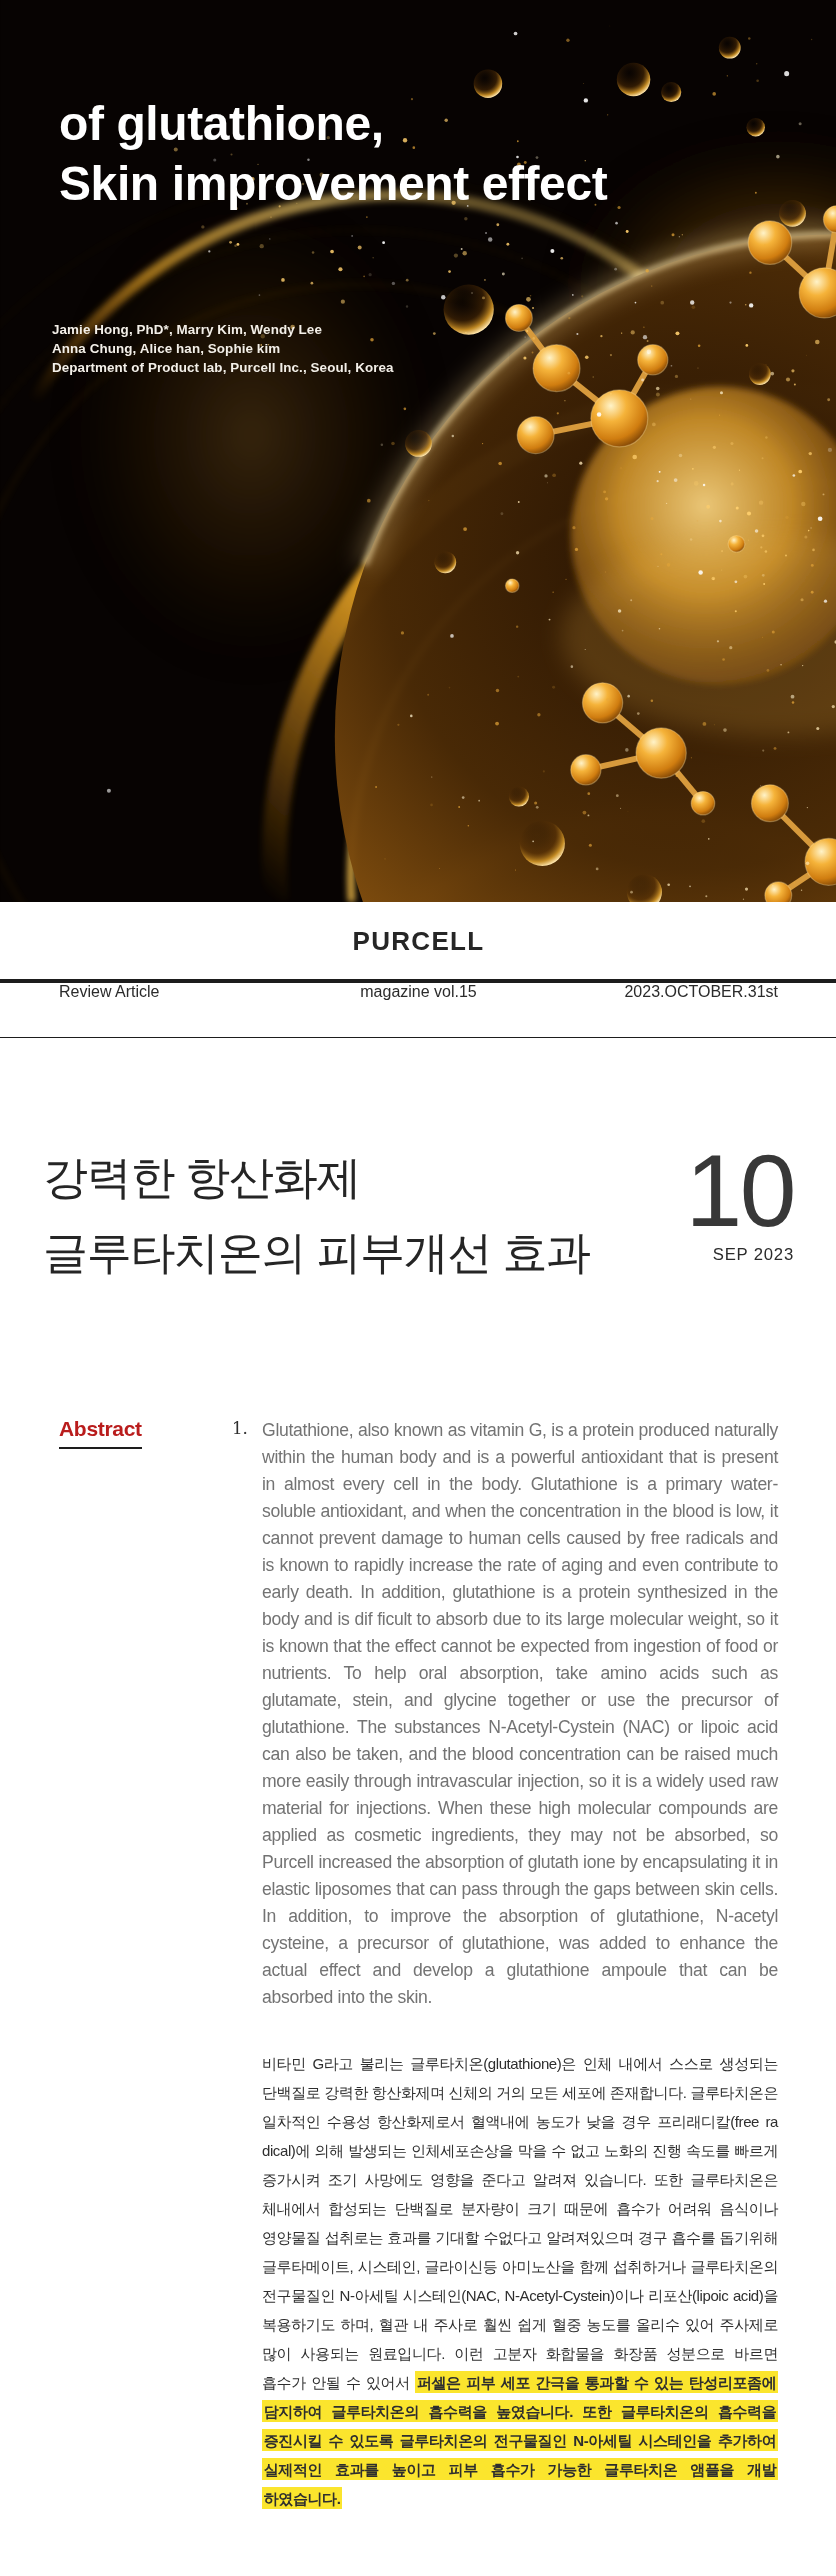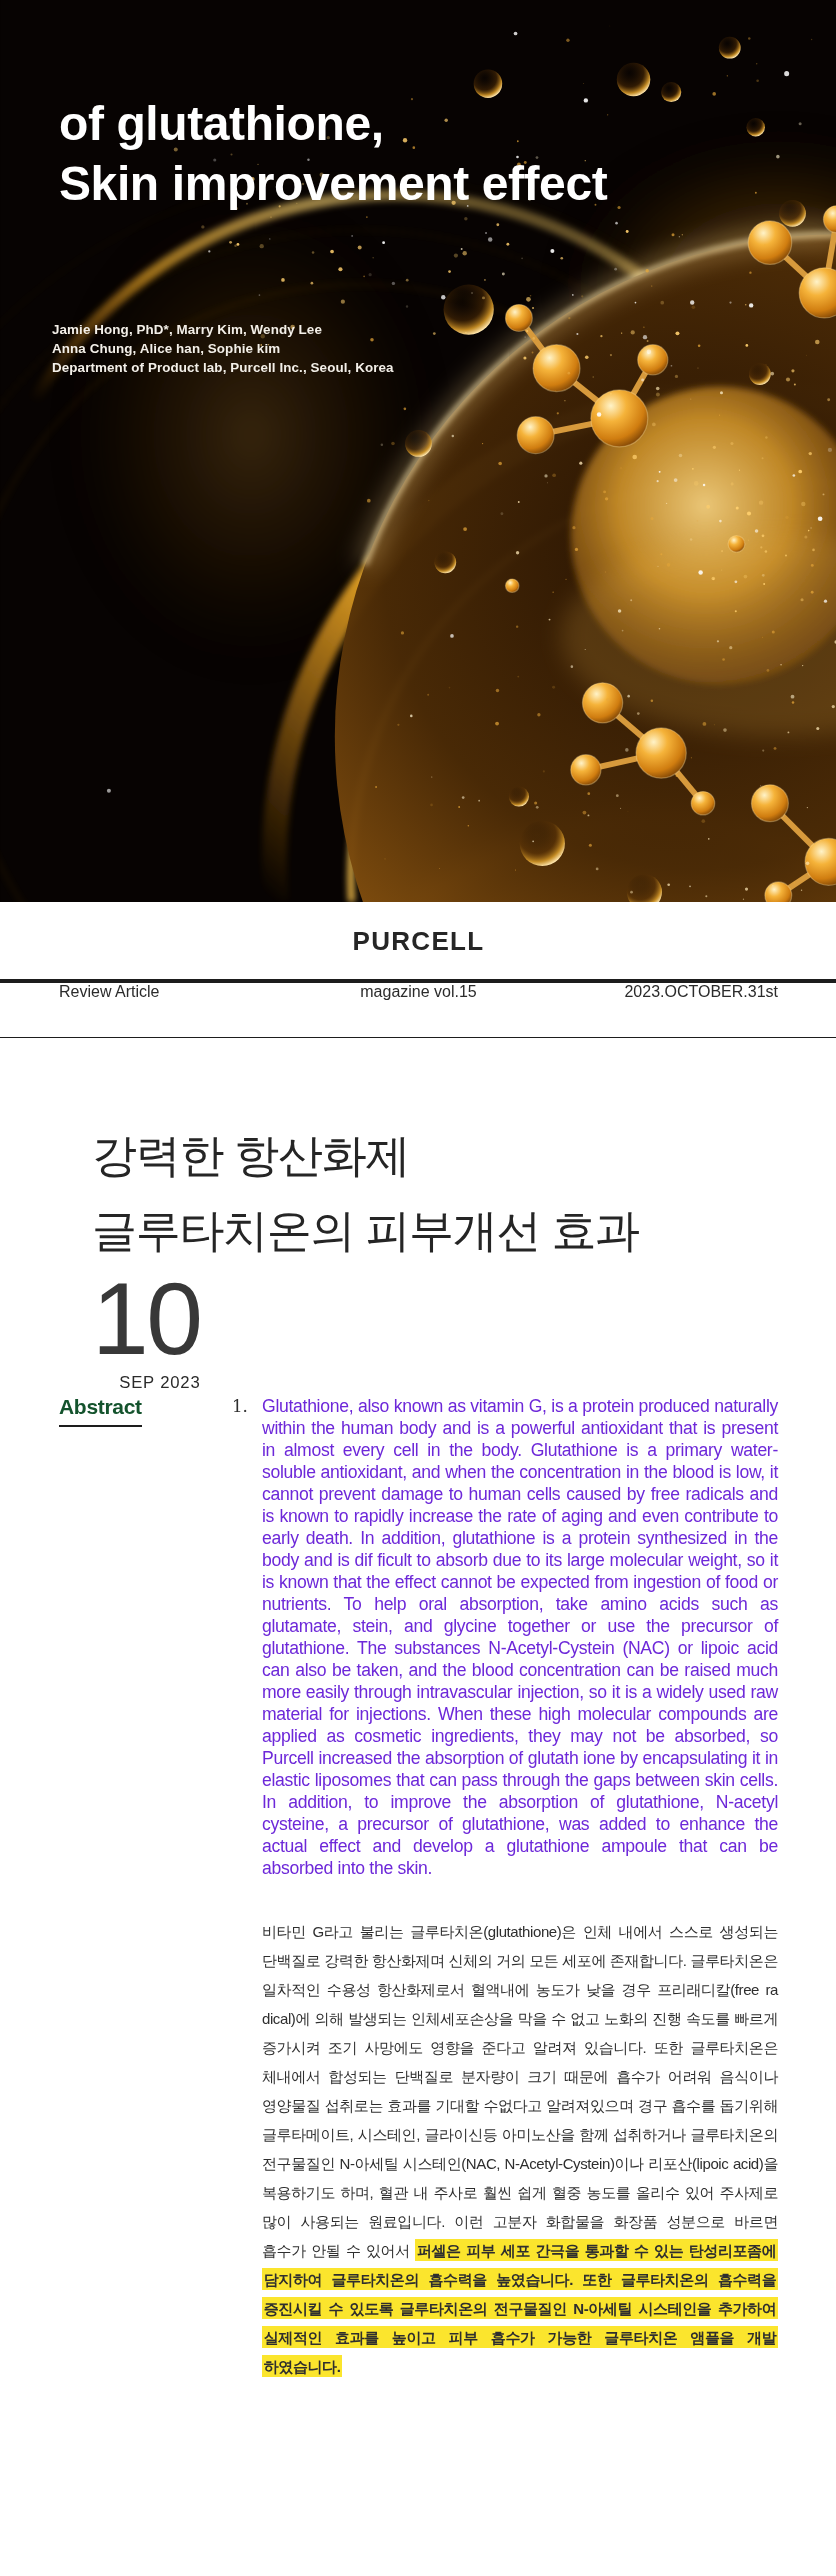--- a/index.html
+++ b/index.html
@@ -42,21 +42,21 @@
     border-bottom:1.7px solid #1d1d1d;
     font-size:16px;color:#2b2b2b;
   }
   .meta-row .m-left{flex:1;text-align:left;}
   .meta-row .m-center{flex:1;text-align:center;}
   .meta-row .m-right{flex:1;text-align:right;}
 
   
   .title-block{
     display:flex;justify-content:space-between;align-items:flex-start;
-    padding:0 92px;margin-top:80px;height:151px;flex-direction:column;
+    padding:0 43px;margin-top:102px;height:151px;
   }
   .title-ko{
     font-size:45px;line-height:75px;font-weight:normal;
     color:#252525;letter-spacing:-1.3px;
   }
   .issue{ text-align:right;padding-top:11.7px; }
   .issue-number{
     font-size:102px;line-height:80px;font-weight:100;
     color:#383838;letter-spacing:-2.5px;
   }
@@ -65,32 +65,32 @@
     font-size:16.7px;letter-spacing:0.8px;color:#2b2b2b;
   }
 
   
   .abstract{
     display:grid;grid-template-columns:173px 30px auto;
     padding:0 59px;margin-top:126px;
   }
   .abstract-heading span{
     display:inline-block;
-    font-size:21px;font-weight:bold;color:#14532d;
+    font-size:21px;font-weight:bold;color:#b91c1c;
     padding-bottom:6.7px;border-bottom:2.5px solid #1d1d1d;
     letter-spacing:-0.3px;
   }
   .abstract-number{
     font-family:"DejaVu Serif","Liberation Serif",serif;
     font-size:16.7px;color:#2e2e2e;padding-top:1.7px;
   }
   .abstract-body{width:516px;}
   .para-en{
-    font-size:17.6px;line-height:22px;text-align:justify;
-    color:#6d28d9;letter-spacing:-0.3px;
+    font-size:17.6px;line-height:27px;text-align:justify;
+    color:#737373;letter-spacing:-0.3px;
   }
   .para-ko{
     margin-top:38px;
     font-size:15px;line-height:29px;text-align:justify;
     color:#2e2e2e;letter-spacing:-0.4px;
     word-break:keep-all;
   }
   .hl{
     background:#fbe52d;
     font-weight:bold;

